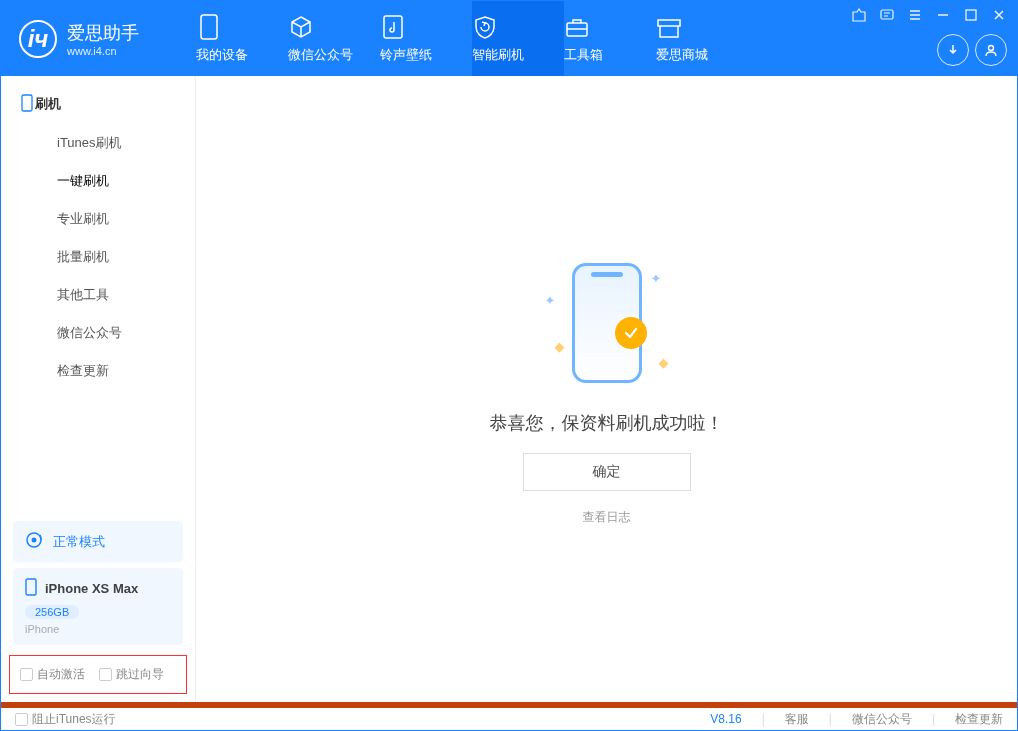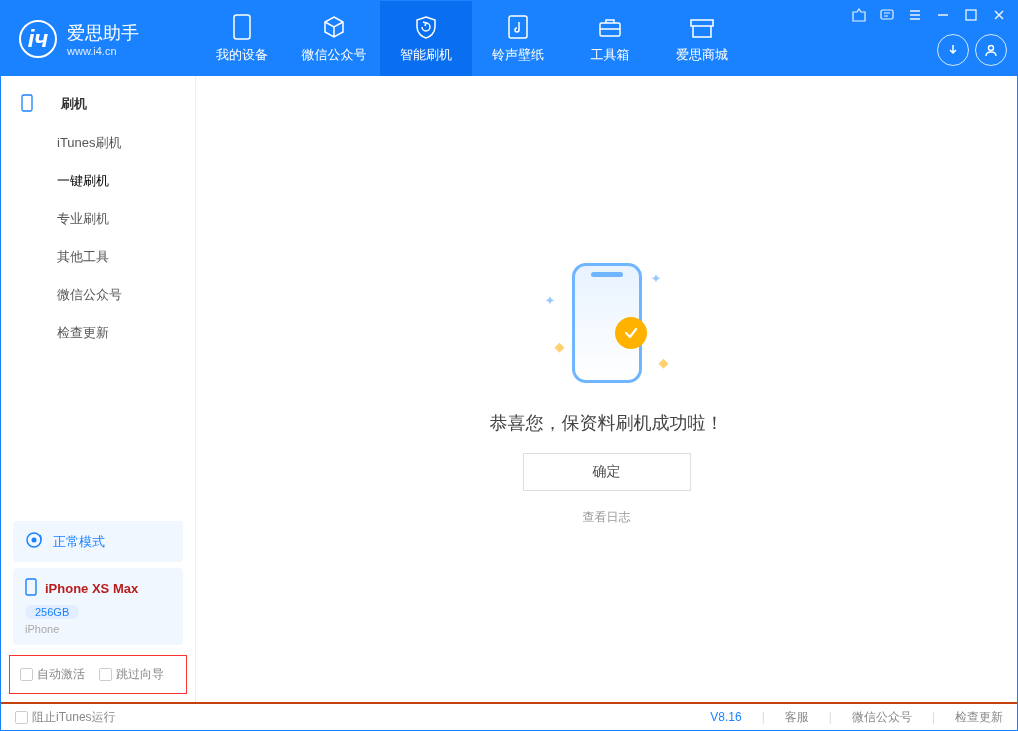--- a/index.html
+++ b/index.html
@@ -38,21 +38,21 @@
   font-weight: bold;
   font-style: italic;
 }
 .logo-text .name { font-size: 18px; font-weight: 500; }
 .logo-text .sub { font-size: 11px; opacity: 0.85; }
 .nav-tabs { display: flex; }
 .nav-tab {
   width: 92px;
   display: flex;
   flex-direction: column;
-  align-items: center;
+  align-items: flex-start;
   justify-content: center;
   gap: 6px;
   cursor: pointer;
   font-size: 13px;
 }
 .nav-tab.active { background: #0a6ef0; }
 .nav-tab .icon { width: 26px; height: 26px; display: flex; align-items: center; justify-content: center; }
 .titlebar-right {
   flex: 1;
   display: flex;
@@ -87,21 +87,21 @@
   width: 195px;
   border-right: 1px solid #eee;
   display: flex;
   flex-direction: column;
   background: #fff;
 }
 .side-group-header {
   display: flex; align-items: center;
   height: 40px;
   padding-left: 20px;
-  gap: 28px;
+  gap: 2px;
   font-weight: 600;
   color: #333;
   text-align: center;
 }
 .side-item {
   height: 38px;
   padding-left: 56px;
   display: flex;
   align-items: center;
   cursor: pointer;
@@ -116,21 +116,21 @@
   padding: 10px 12px;
   display: flex; align-items: center; gap: 10px;
   color: #1a82ff;
 }
 .side-device {
   margin: 0 12px 10px 12px;
   background: #f1f7ff;
   border-radius: 4px;
   padding: 10px 12px;
 }
-.side-device .dev-name { font-weight: 600; color: #b91c1c; display:flex; gap:8px; align-items:center;}
+.side-device .dev-name { font-weight: 600; color: #404040; display:flex; gap:8px; align-items:center;}
 .side-device .dev-cap {
   display: inline-block;
   margin-top: 6px;
   background: #e0eeff;
   color: #1a82ff;
   border-radius: 10px;
   padding: 1px 10px;
   font-size: 11px;
 }
 .side-device .dev-type { font-size: 11px; color: #aaa; margin-top: 4px; }
@@ -199,21 +199,21 @@
   border: 1px solid #ddd;
   background: #fff;
   width: 168px; height: 38px;
   font-size: 14px;
   color: #555;
   cursor: pointer;
 }
 .view-log { color: #999; font-size: 12px; cursor: pointer; }
 .statusbar {
   height: 28px;
-  border-top: 2px solid #c2410c;
+  border-top: 6px solid #c2410c;
   display: flex;
   align-items: center;
   padding: 0 14px;
   font-size: 12px;
   color: #888;
   gap: 8px;
 }
 .statusbar .right { margin-left: auto; display: flex; gap: 20px; align-items:center;}
 .statusbar .ver { color: #1a82ff; }
 .statusbar .link { color: #888; cursor: pointer; }
@@ -241,38 +241,38 @@
       <span>我的设备</span>
     </div>
     <div class="nav-tab">
       <div class="icon">
         <svg width="26" height="26" viewBox="0 0 26 26">
             <path d="M13 3 L22 8 L22 18 L13 23 L4 18 L4 8 Z M4 8 L13 13 L22 8 M13 13 L13 23" fill="none" stroke="#fff" stroke-width="1.5"></path>
           </svg>
       </div>
       <span>微信公众号</span>
     </div>
+    <div class="nav-tab">
+      <div class="icon">
+        <svg width="22" height="26" viewBox="0 0 22 26">
+            <rect x="2" y="2" width="18" height="22" rx="2" fill="none" stroke="#fff" stroke-width="1.5"></rect>
+            <path d="M12 8 L12 16 A2 2 0 1 1 10 14" fill="none" stroke="#fff" stroke-width="1.5"></path>
+          </svg>
+      </div>
+      <span>铃声壁纸</span>
+    </div>
     <div class="nav-tab active">
       <div class="icon">
         <svg width="26" height="26" viewBox="0 0 26 26">
             <path d="M13 3 L22 6 L22 13 C22 19 17 23 13 24 C9 23 4 19 4 13 L4 6 Z" fill="none" stroke="#fff" stroke-width="1.5"></path>
             <path d="M9 13 A4 4 0 1 0 13 9" fill="none" stroke="#fff" stroke-width="1.5"></path>
             <path d="M10 8 L13 9 L12 12" fill="none" stroke="#fff" stroke-width="1.5"></path>
           </svg>
       </div>
       <span>智能刷机</span>
-    </div>
-    <div class="nav-tab">
-      <div class="icon">
-        <svg width="22" height="26" viewBox="0 0 22 26">
-            <rect x="2" y="2" width="18" height="22" rx="2" fill="none" stroke="#fff" stroke-width="1.5"></rect>
-            <path d="M12 8 L12 16 A2 2 0 1 1 10 14" fill="none" stroke="#fff" stroke-width="1.5"></path>
-          </svg>
-      </div>
-      <span>铃声壁纸</span>
     </div>
     <div class="nav-tab">
       <div class="icon">
         <svg width="26" height="22" viewBox="0 0 26 22">
             <rect x="3" y="7" width="20" height="13" rx="1.5" fill="none" stroke="#fff" stroke-width="1.5"></rect>
             <path d="M9 7 L9 4 L17 4 L17 7 M3 13 L23 13" fill="none" stroke="#fff" stroke-width="1.5"></path>
           </svg>
       </div>
       <span>工具箱</span>
     </div>
@@ -340,20 +340,21 @@
     <div style="height:8px"></div>
     <div class="side-group-header">
       <span><svg width="12" height="18" viewBox="0 0 12 18">
             <rect x="1" y="1" width="10" height="16" rx="1.5" fill="none" stroke="#1a82ff" stroke-width="1.3"></rect>
           </svg></span>
       <span>刷机</span>
     </div>
     <div class="side-item">iTunes刷机</div>
     <div class="side-item active">一键刷机</div>
     <div class="side-item">专业刷机</div>
+    <div class="side-item">批量刷机</div>
 
     <div class="side-item">其他工具</div>
     <div class="side-item">微信公众号</div>
     <div class="side-item">检查更新</div>
 
     <div class="side-spacer"></div>
 
     <div class="side-block">
       <span><svg width="18" height="18" viewBox="0 0 18 18">
             <circle cx="9" cy="9" r="7" fill="none" stroke="#1a82ff" stroke-width="1.5"></circle>

